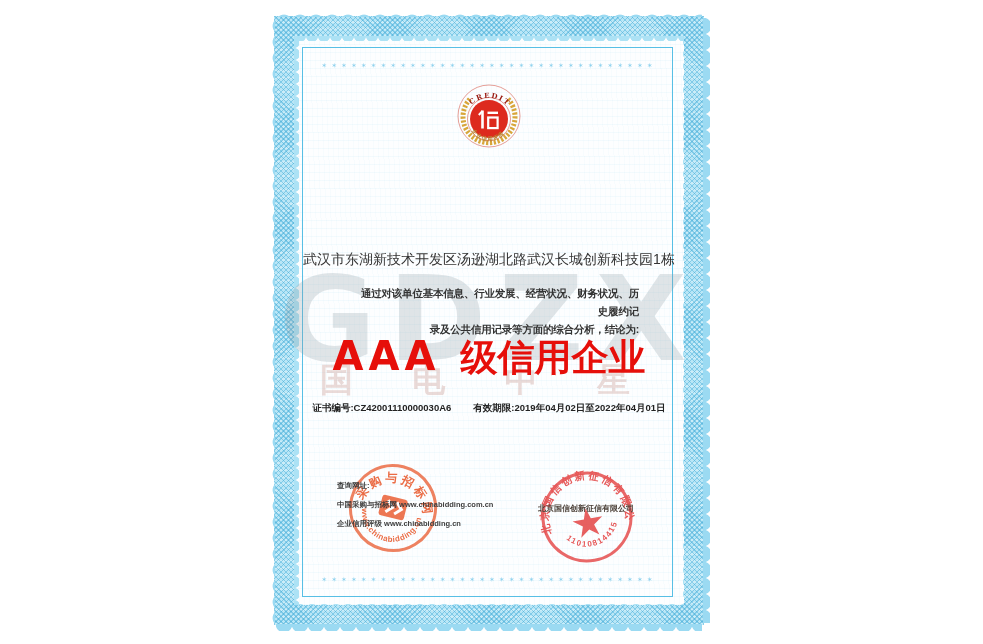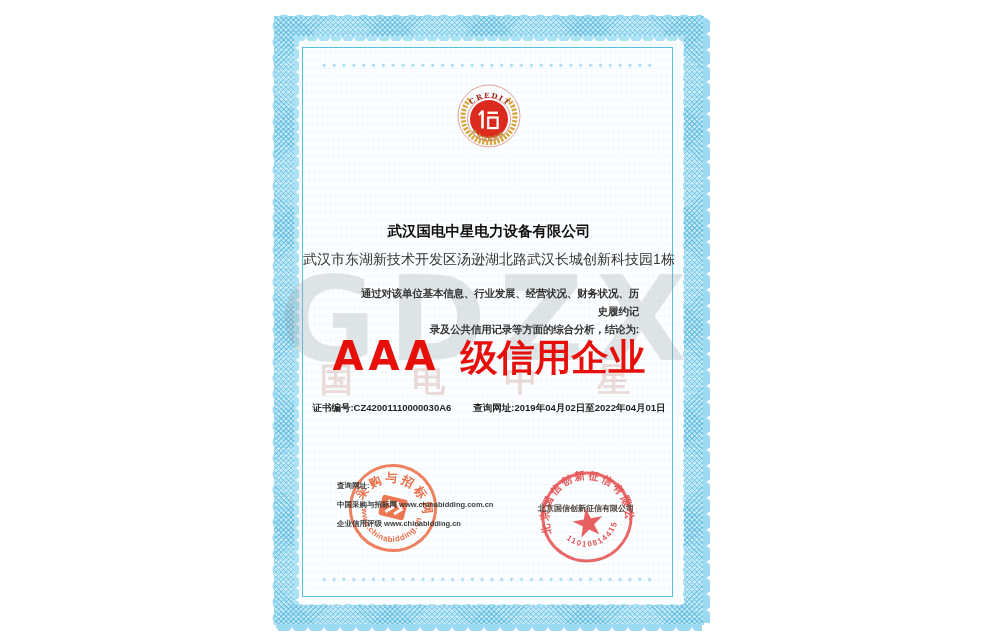--- a/index.html
+++ b/index.html
@@ -130,36 +130,35 @@
           </g>
           <text font-family="DejaVu Serif, serif" font-size="7" font-weight="700" fill="#9a1b12" letter-spacing="1.5">
             <textPath href="#arcTop" startOffset="14%">CREDIT</textPath>
           </text>
           <text font-size="5.5" font-weight="700" fill="#b8842f" letter-spacing="1">
             <textPath href="#arcBottom" startOffset="8%">企业信用评级</textPath>
           </text>
         </svg>
 
 
-        <div class="company">武汉国电中星电力设备有限公司</div>
 
         <div class="address">武汉市东湖新技术开发区汤逊湖北路武汉长城创新科技园1栋</div>
 
         <div class="summary">
           <div class="l1">通过对该单位基本信息、行业发展、经营状况、财务状况、历史履约记</div>
           <div>录及公共信用记录等方面的综合分析，结论为:</div>
         </div>
 
         <div class="rating">
           <span class="grade">AAA</span><span class="suffix">级信用企业</span>
         </div>
 
         <div class="meta">
           <span>证书编号:CZ42001110000030A6</span>
-          <span>查询网址:2019年04月02日至2022年04月01日</span>
+          <span>有效期限:2019年04月02日至2022年04月01日</span>
         </div>
 
         <div class="query">
           <div>查询网址:</div>
           <div>中国采购与招标网 www.chinabidding.com.cn</div>
           <div>企业信用评级 www.chinabidding.cn</div>
         </div>
 
         <svg class="stamp left-stamp" width="92" height="92" viewBox="0 0 92 92">
           <defs>

